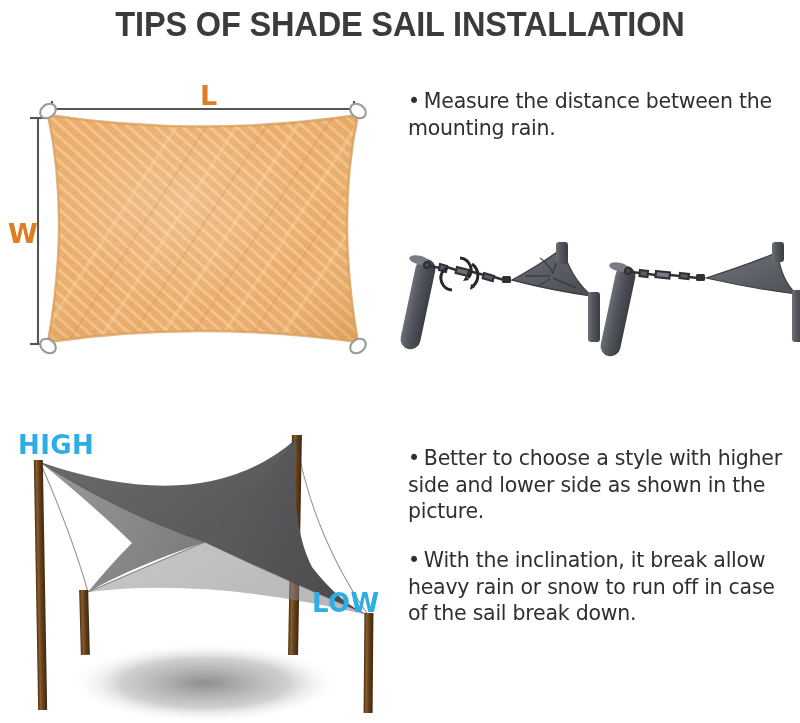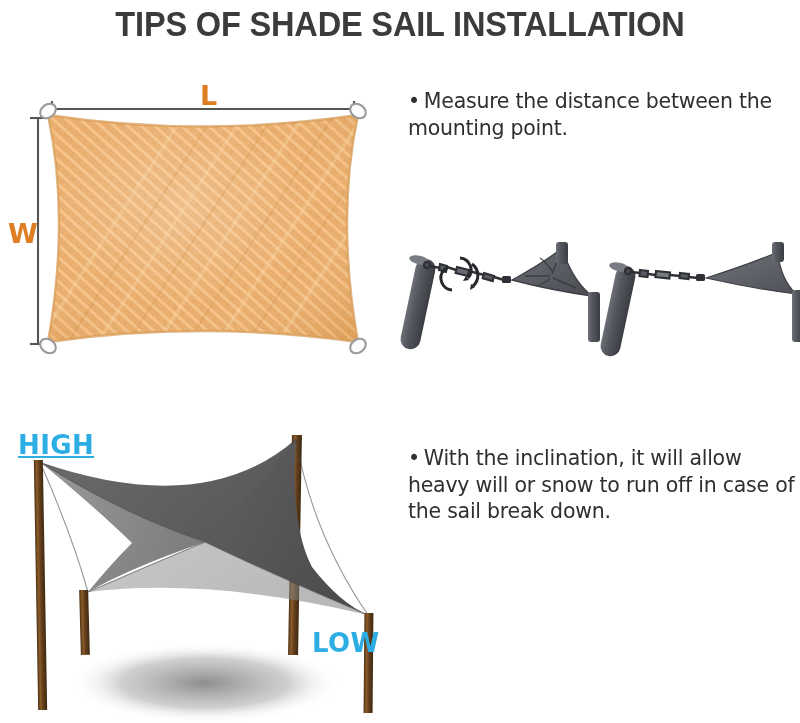--- a/index.html
+++ b/index.html
@@ -66,22 +66,22 @@
   #label-W { left: 8px;  top: 218px; }
 
   .hl-label {
     position: absolute;
     color: #2CADE4;
     font-weight: bold;
     font-size: 26px;
     font-family: "DejaVu Sans", "Liberation Sans", sans-serif;
     letter-spacing: 0.4px;
   }
-  #label-HIGH { left: 18px;  top: 430px; text-decoration: underline; }
-  #label-LOW  { left: 312px; top: 628px; }
+  #label-HIGH { left: 18px;  top: 430px; }
+  #label-LOW  { left: 312px; top: 588px; }
 
   svg { display: block; overflow: visible; }
 </style>
 </head>
 <body>
 
 <div id="page">
 
   <div class="title">TIPS OF SHADE SAIL INSTALLATION</div>
 
@@ -149,21 +149,21 @@
         <ellipse cx="358" cy="276" rx="8.5" ry="6.5" transform="rotate(-38 358 276)" fill="#fdfdfd" stroke="#9a9a9a" stroke-width="2.1"></ellipse>
       </g>
     </svg>
   </div>
 
   <div class="dim-label" id="label-L">L</div>
   <div class="dim-label" id="label-W">W</div>
 
   <div class="panel" id="panel-tips-top">
     <p class="bullet">
-      <span class="dot">•</span><span>Measure the distance between the mounting point.</span>
+      <span class="dot">•</span><span>Measure the distance between the mounting rain.</span>
     </p>
   </div>
 
   <div class="panel" id="panel-hardware">
     <svg width="400" height="135" viewBox="0 0 400 135">
       <defs>
         <linearGradient id="poleG" x1="0" y1="0" x2="1" y2="0">
           <stop offset="0%" stop-color="#6E7077"></stop>
           <stop offset="35%" stop-color="#565860"></stop>
           <stop offset="100%" stop-color="#3B3D43"></stop>
@@ -311,17 +311,20 @@
         <rect x="364" y="198" width="9" height="100" fill="url(#woodG)" transform="rotate(0.5 368 248)"></rect>
       </g>
     </svg>
   </div>
 
   <div class="hl-label" id="label-HIGH">HIGH</div>
   <div class="hl-label" id="label-LOW">LOW</div>
 
   <div class="panel" id="panel-tips-bottom">
     <p class="bullet">
-      <span class="dot">•</span><span>With the inclination, it will allow heavy will or snow to run off in case of the sail break down.</span>
+      <span class="dot">•</span><span>Better to choose a style with higher side and lower side as shown in the picture.</span>
     </p>
+    <p class="bullet">
+      <span class="dot">•</span><span>With the inclination, it break allow heavy rain or snow to run off in case of the sail break down.</span>
+    </p>
   </div>
 
 </div>
 
 </body></html>

